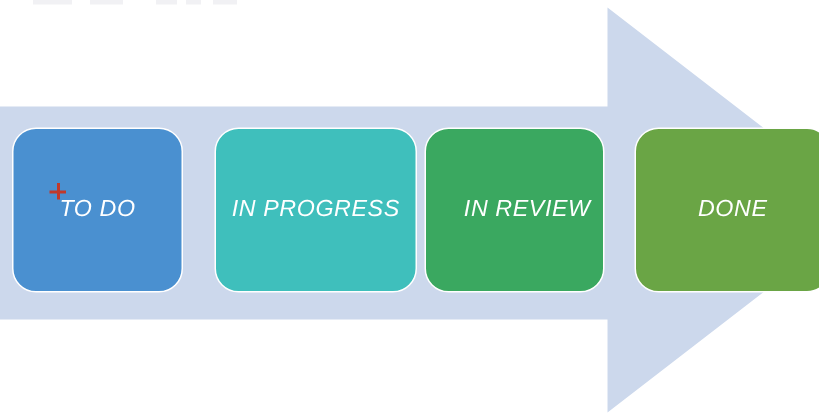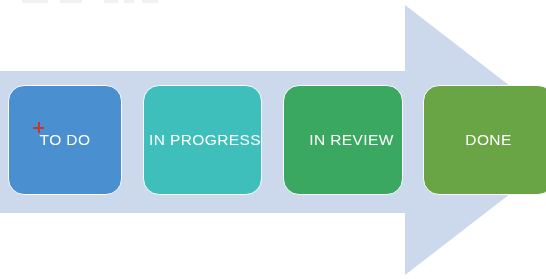--- a/index.html
+++ b/index.html
@@ -40,23 +40,24 @@
     justify-content: center;
   }
   .stage-label {
     color: #ffffff;
     font-size: 15.5px;
     font-weight: 400;
     letter-spacing: 0.4px;
     white-space: nowrap;
     font-family: "Liberation Sans", sans-serif;
     text-align: center;
+    font-style: italic;
   }
   #card-0 { left: 8px;   width: 114px; }
-  #card-1 { left: 143px; width: 119px; justify-content: flex-end; }
+  #card-1 { left: 143px; width: 135px; }
   #card-2 { left: 283px; width: 120px; padding-left: 17px; }
   #card-3 { left: 423px; width: 131px; }
 
   
   #cursor-marker {
     position: absolute;
     left: 33px;
     top: 122px;
     width: 11px;
     height: 11px;

